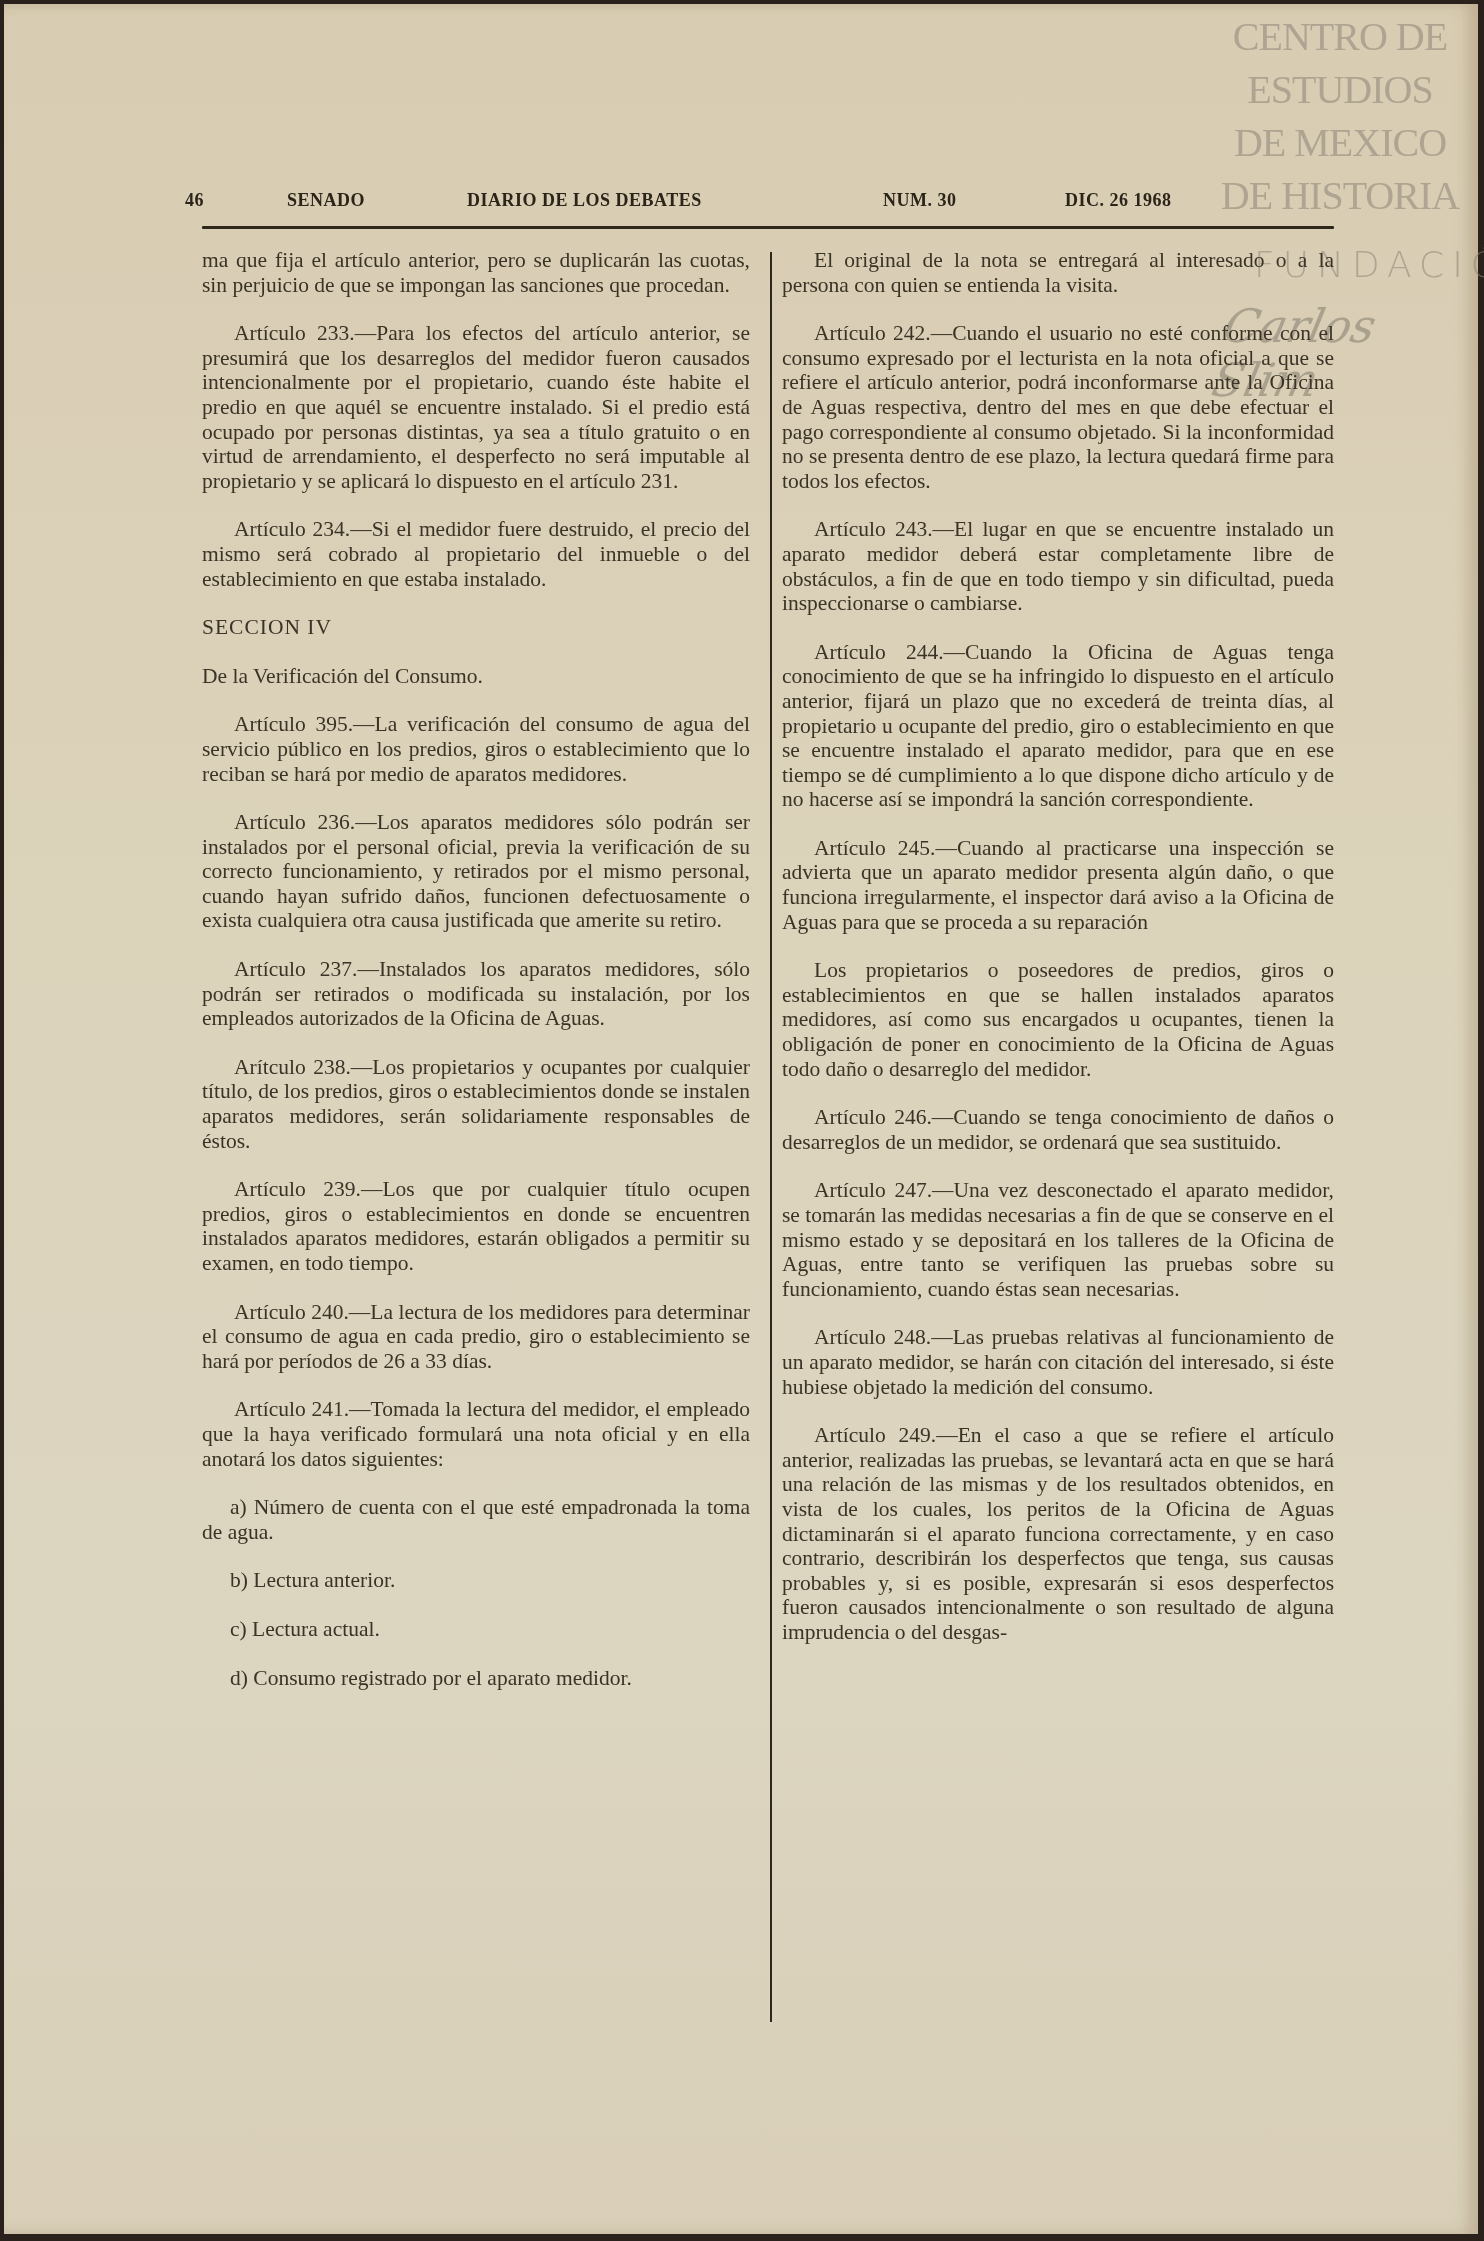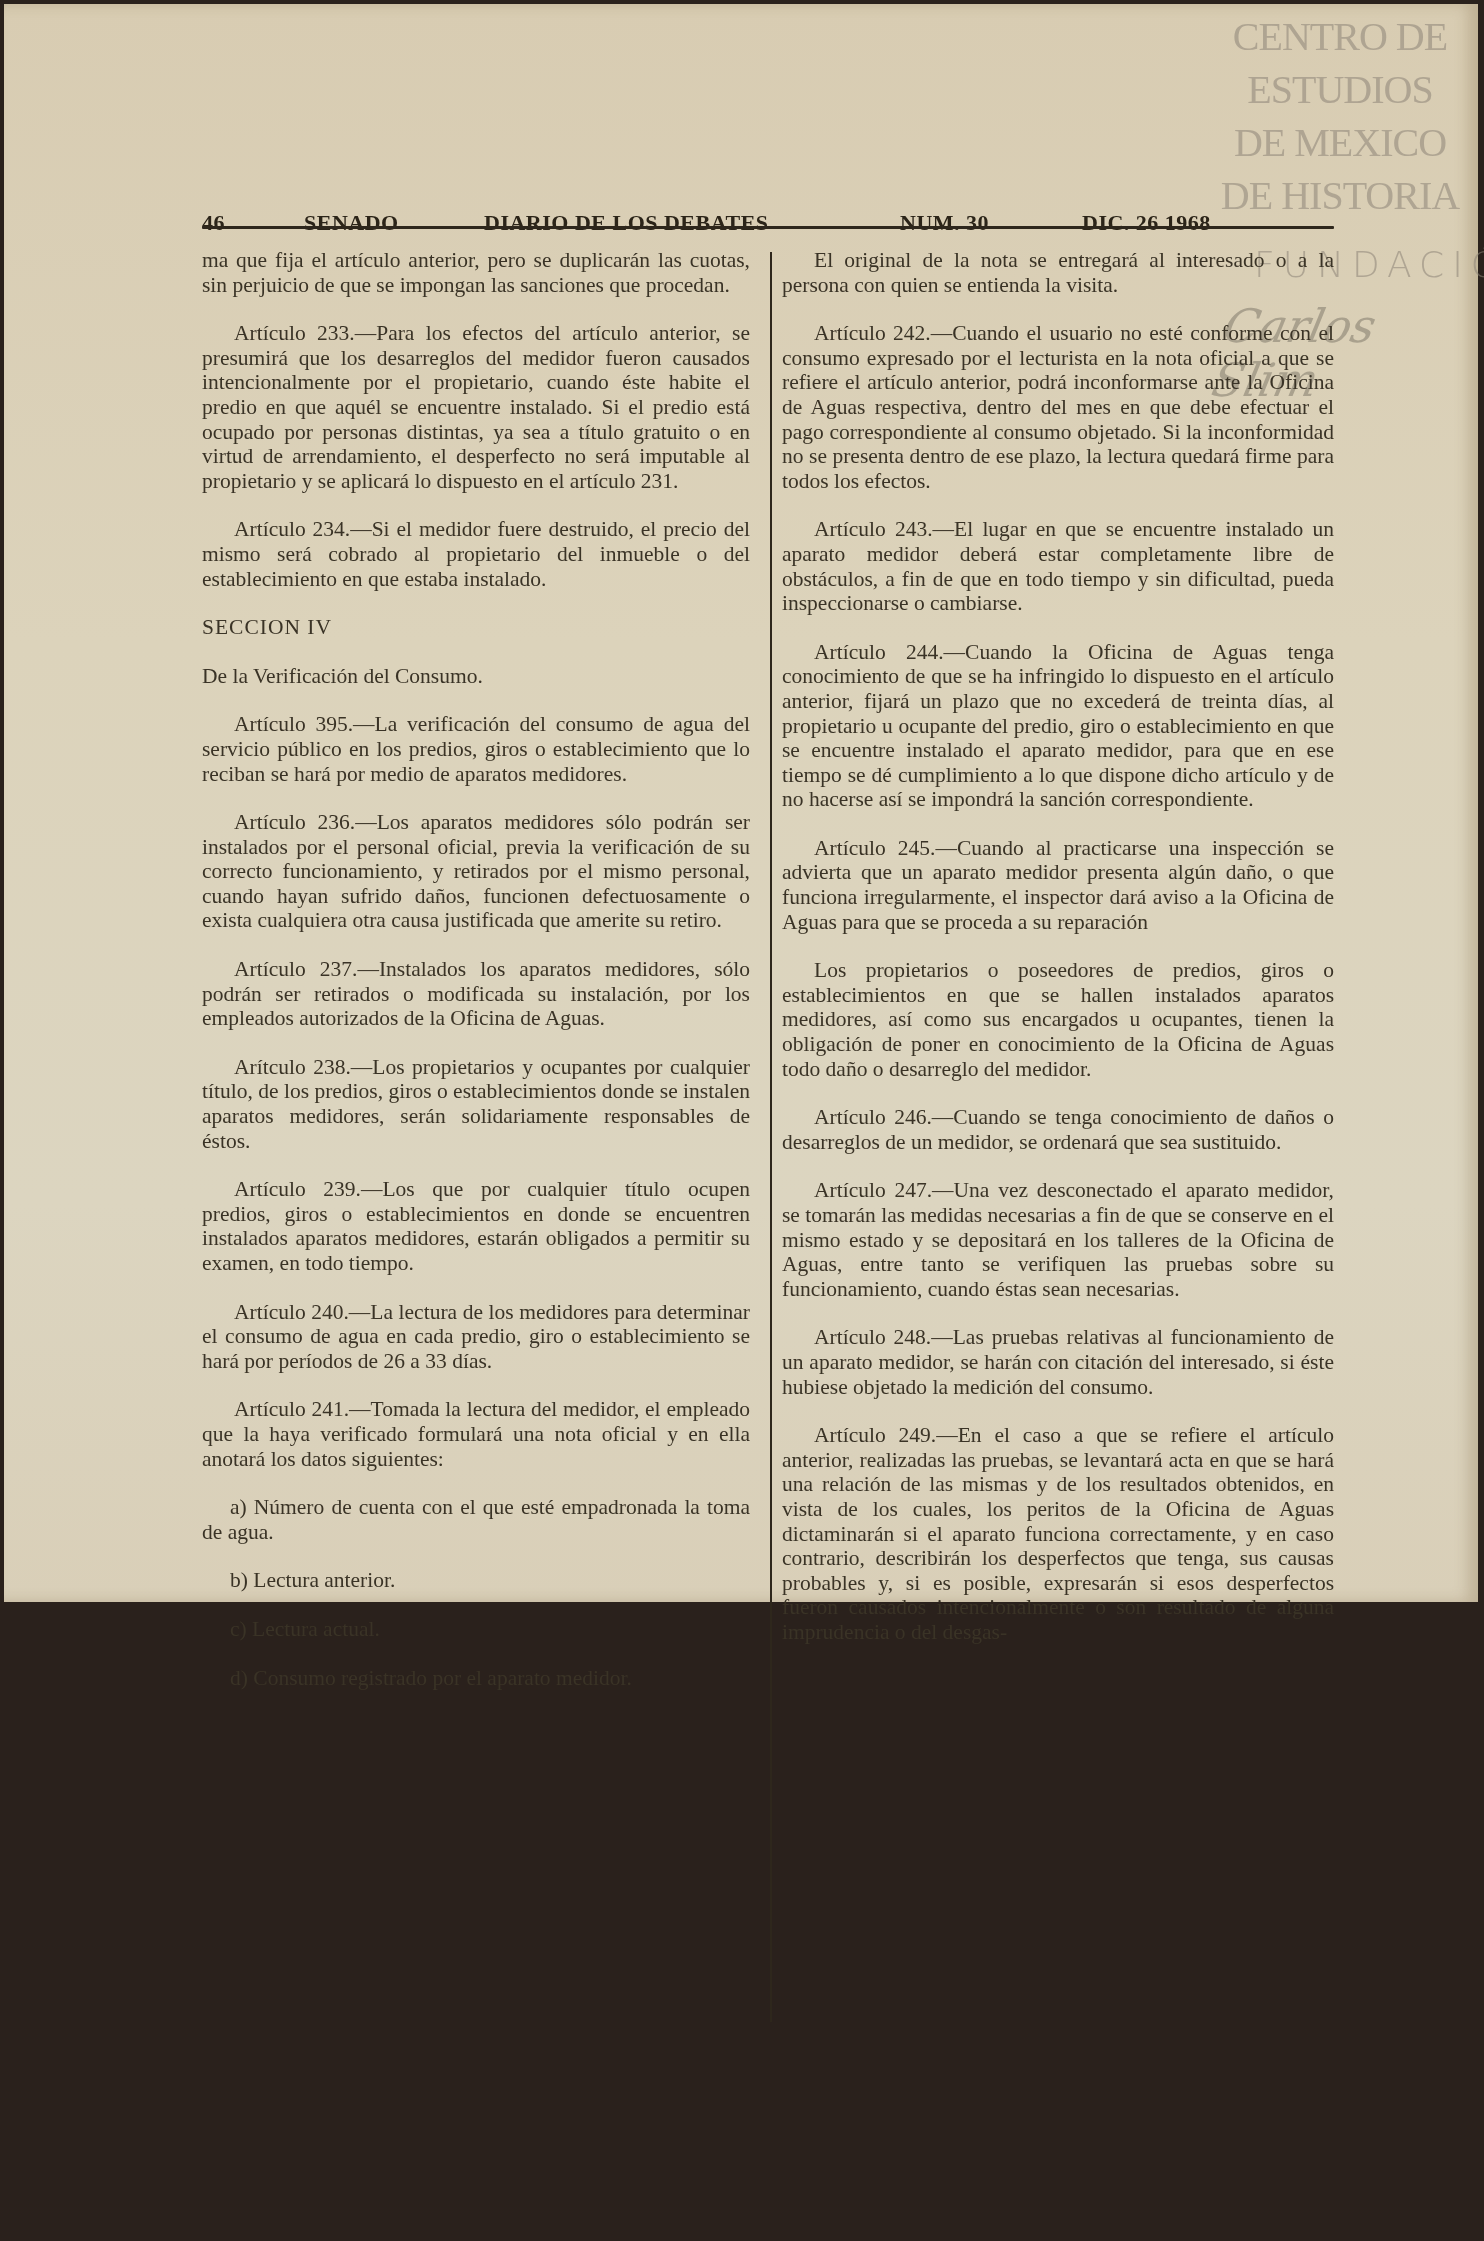--- a/index.html
+++ b/index.html
@@ -1,43 +1,43 @@
 <!DOCTYPE html>
 <html><head>
 <meta charset="utf-8">
 <style>
   html, body { margin: 0; padding: 0; }
   body {
     width: 1484px; height: 2241px; overflow: hidden;
     background: #2a211c;
   }
   .page {
-    position: absolute; left: 4px; top: 4px; width: 1474px; height: 1598px;
+    position: absolute; left: 4px; top: 4px; width: 1474px; height: 2230px;
     background: linear-gradient(180deg, #d8ccb2 0%, #dcd3bb 40%, #dcd5c0 75%, #d9cfb8 100%);
     box-shadow: inset -10px 0 14px rgba(120,95,60,0.25);
   }
   .watermark {
     position: absolute; left: 1196px; top: 6px; width: 280px;
     font-family: "Liberation Serif", serif; color: rgba(140,132,118,0.55);
     font-size: 40px; line-height: 53px; text-align: center; letter-spacing: -1px;
   }
   .wm-fund {
     position: absolute; left: 1250px; top: 240px;
     font-family: "DejaVu Sans", sans-serif; color: rgba(140,132,118,0.55);
     font-size: 36px; letter-spacing: 8px; font-weight: 300;
   }
   .wm-sign {
     position: absolute; left: 1215px; top: 295px;
     font-family: "DejaVu Serif", serif; font-style: italic; color: rgba(130,122,108,0.55);
     font-size: 46px; transform: skewX(-12deg);
   }
   .header {
-    position: absolute; top: 186px; left: 198px; width: 1030px; height: 30px;
-    font-family: "Liberation Serif", serif; font-weight: bold; font-size: 22px;
-    color: #2b2418; letter-spacing: 0.5px; margin-top: 20px;
+    position: absolute; top: 186px; left: 181px; width: 1030px; height: 30px;
+    font-family: "Liberation Serif", serif; font-weight: bold; font-size: 18px;
+    color: #2b2418; letter-spacing: 0.5px;
   }
   .header span { position: absolute; top: 0; white-space: nowrap; }
   .rule {
     position: absolute; left: 198px; top: 222px; width: 1132px; height: 3px;
     background: #2e271c; border-radius: 1px;
   }
   .col {
     position: absolute; top: 240px;
     font-family: "Liberation Serif", serif; font-size: 21.5px; line-height: 24.6px;
     color: #3a3326; text-align: justify;

